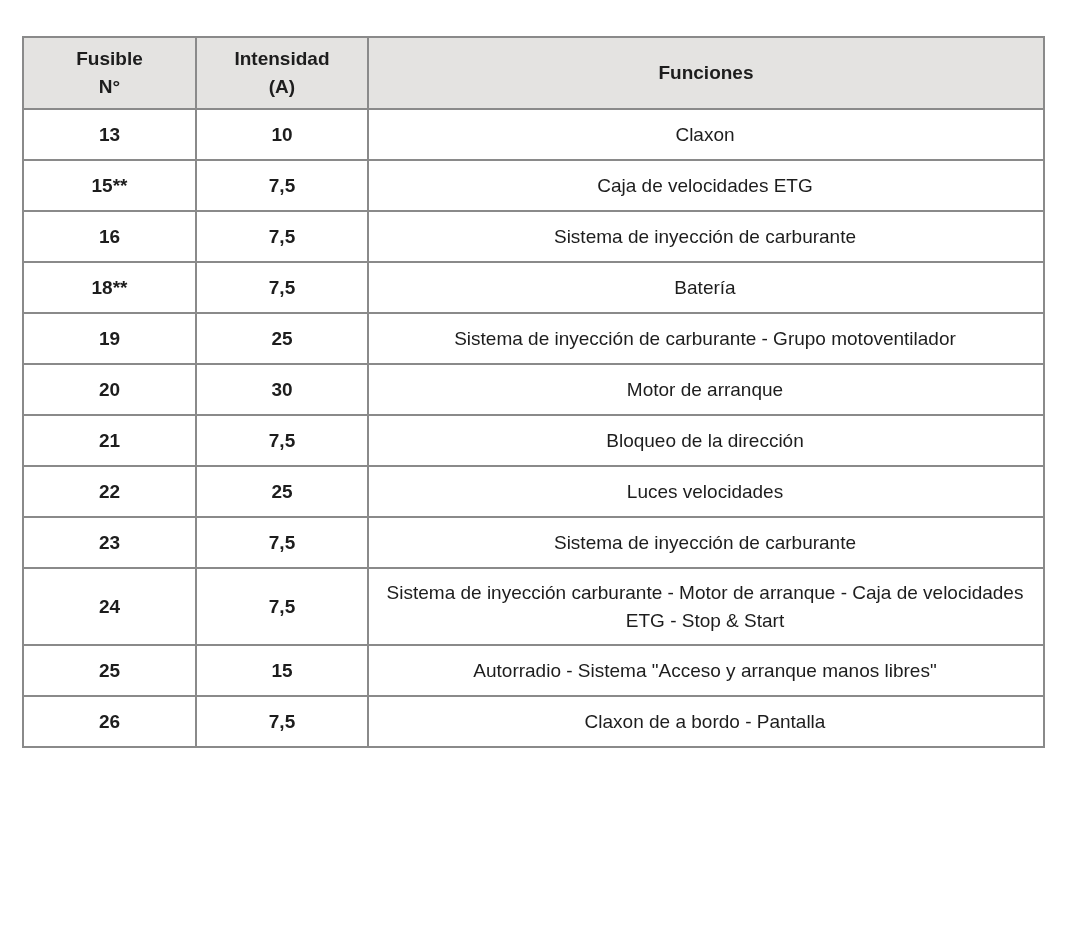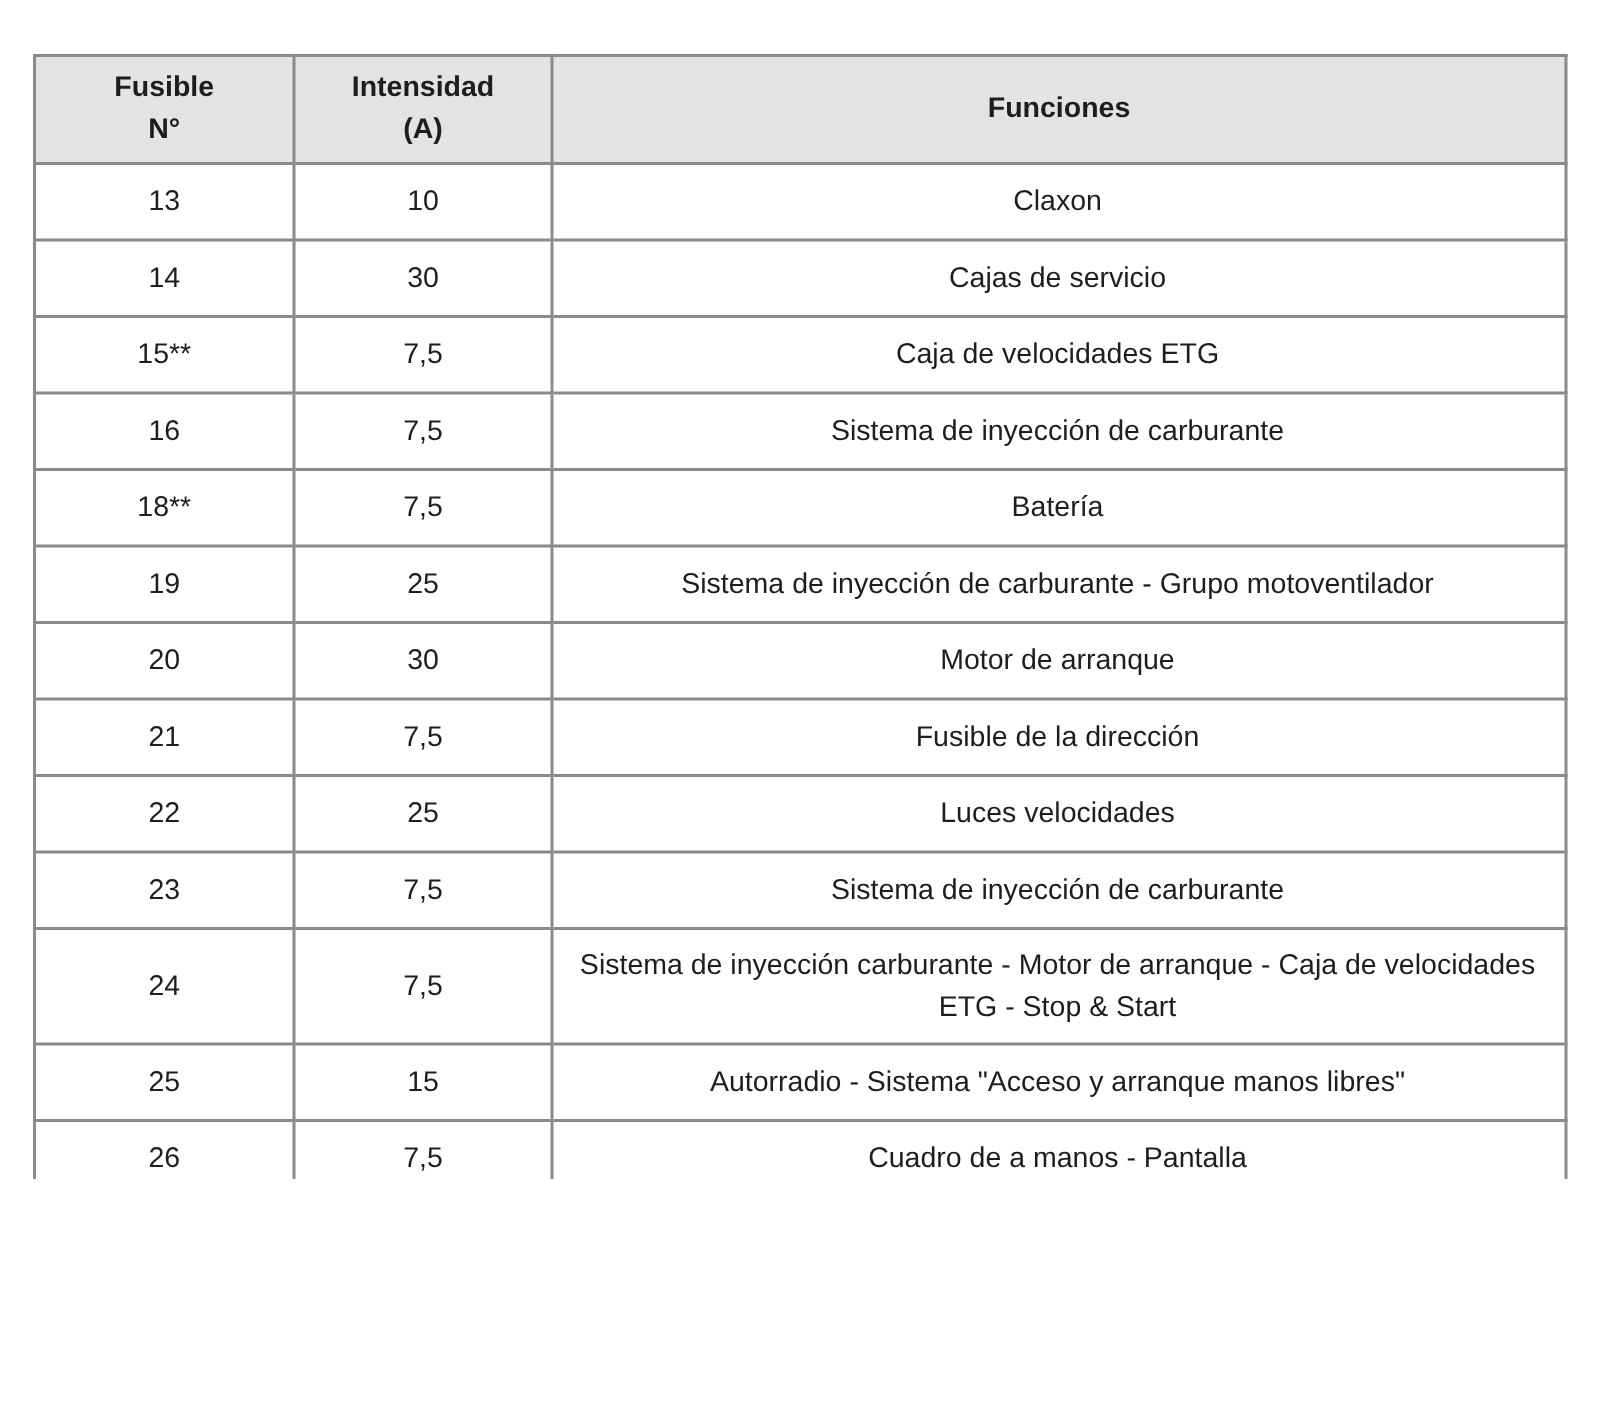--- a/index.html
+++ b/index.html
@@ -44,21 +44,21 @@
     height: 72px;
     line-height: 1.45;
     padding: 6px 8px;
   }
   table.fuse-table tbody td {
     height: 51px;
     background: #ffffff;
   }
   table.fuse-table tbody td.num {
     text-align: center;
-    font-weight: normal;
+    font-weight: bold;
     padding: 6px 8px;
   }
   table.fuse-table tbody td.func {
     text-align: center;
     font-weight: normal;
     padding: 10px 16px 10px 14px;
     line-height: 1.45;
   }
 </style>
 </head>
@@ -84,25 +84,20 @@
         <th>Funciones</th>
       </tr>
     </thead>
     <tbody id="fuse-rows">
   <tr>
     <td class="num">13</td>
     <td class="num">10</td>
     <td class="func">Claxon</td>
   </tr>
 
-  <tr>
-    <td class="num">14</td>
-    <td class="num">30</td>
-    <td class="func">Cajas de servicio</td>
-  </tr>
 
   <tr>
     <td class="num">15**</td>
     <td class="num">7,5</td>
     <td class="func">Caja de velocidades ETG</td>
   </tr>
 
   <tr>
     <td class="num">16</td>
     <td class="num">7,5</td>
@@ -124,21 +119,21 @@
 
   <tr>
     <td class="num">20</td>
     <td class="num">30</td>
     <td class="func">Motor de arranque</td>
   </tr>
 
   <tr>
     <td class="num">21</td>
     <td class="num">7,5</td>
-    <td class="func">Fusible de la dirección</td>
+    <td class="func">Bloqueo de la dirección</td>
   </tr>
 
   <tr>
     <td class="num">22</td>
     <td class="num">25</td>
     <td class="func">Luces velocidades</td>
   </tr>
 
   <tr>
     <td class="num">23</td>
@@ -154,17 +149,17 @@
 
   <tr>
     <td class="num">25</td>
     <td class="num">15</td>
     <td class="func">Autorradio - Sistema "Acceso y arranque manos libres"</td>
   </tr>
 
   <tr>
     <td class="num">26</td>
     <td class="num">7,5</td>
-    <td class="func">Cuadro de a manos - Pantalla</td>
+    <td class="func">Claxon de a bordo - Pantalla</td>
   </tr>
 </tbody>
   </table>
 </div>
 
 </body></html>

